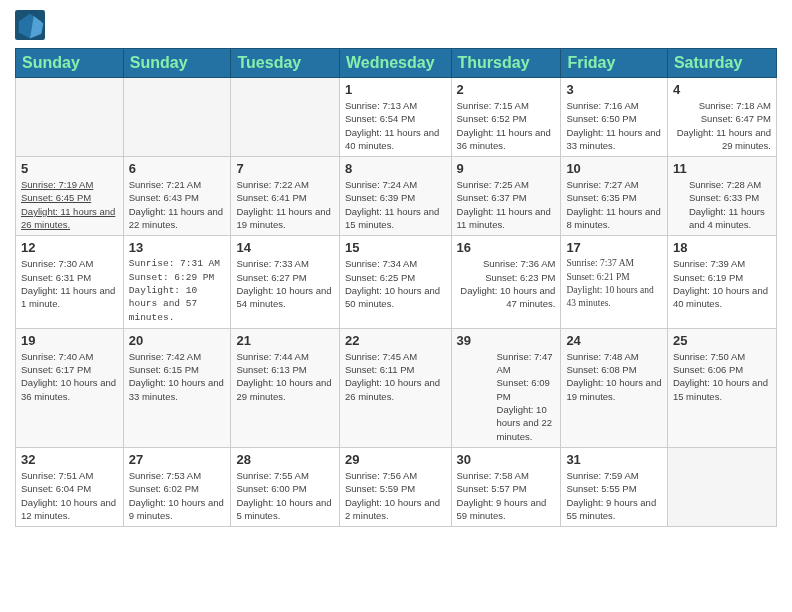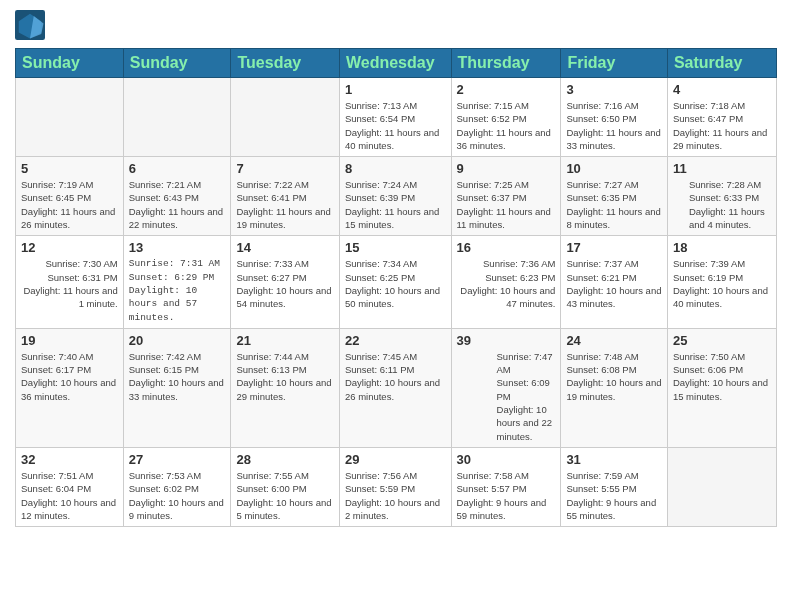--- a/index.html
+++ b/index.html
@@ -100,29 +100,29 @@
 Daylight: 11 hours and 36 minutes.</div>
           </td>
           <td>
             <span class="day-number">3</span>
             <div class="day-info" style="white-space: pre-line;">Sunrise: 7:16 AM
 Sunset: 6:50 PM
 Daylight: 11 hours and 33 minutes.</div>
           </td>
           <td>
             <span class="day-number">4</span>
-            <div class="day-info" style="white-space: pre-line;">Sunrise: 7:18 AM
+            <div class="day-info" style="white-space: pre-line; text-align: right;">Sunrise: 7:18 AM
 Sunset: 6:47 PM
 Daylight: 11 hours and 29 minutes.</div>
           </td>
         </tr>
         <tr>
           <td>
             <span class="day-number">5</span>
-            <div class="day-info" style="white-space: pre-line;">Sunrise: 7:19 AM
+            <div class="day-info" style="white-space: pre-line; text-decoration: underline;">Sunrise: 7:19 AM
 Sunset: 6:45 PM
 Daylight: 11 hours and 26 minutes.</div>
           </td>
           <td>
             <span class="day-number">6</span>
             <div class="day-info" style="white-space: pre-line;">Sunrise: 7:21 AM
 Sunset: 6:43 PM
 Daylight: 11 hours and 22 minutes.</div>
           </td>
           <td>
@@ -152,21 +152,21 @@
           <td>
             <span class="day-number">11</span>
             <div class="day-info" style="white-space: pre-line; margin-left: 16px;">Sunrise: 7:28 AM
 Sunset: 6:33 PM
 Daylight: 11 hours and 4 minutes.</div>
           </td>
         </tr>
         <tr>
           <td>
             <span class="day-number">12</span>
-            <div class="day-info" style="white-space: pre-line; text-align: right;">Sunrise: 7:30 AM
+            <div class="day-info" style="white-space: pre-line;">Sunrise: 7:30 AM
 Sunset: 6:31 PM
 Daylight: 11 hours and 1 minute.</div>
           </td>
           <td>
             <span class="day-number">13</span>
             <div class="day-info" style="white-space: pre-line; font-family: Liberation Mono, monospace;">Sunrise: 7:31 AM
 Sunset: 6:29 PM
 Daylight: 10 hours and 57 minutes.</div>
           </td>
           <td>
@@ -182,21 +182,21 @@
 Daylight: 10 hours and 50 minutes.</div>
           </td>
           <td>
             <span class="day-number">16</span>
             <div class="day-info" style="white-space: pre-line; text-align: right;">Sunrise: 7:36 AM
 Sunset: 6:23 PM
 Daylight: 10 hours and 47 minutes.</div>
           </td>
           <td>
             <span class="day-number">17</span>
-            <div class="day-info" style="white-space: pre-line;">Sunrise: 7:37 AM
+            <div class="day-info" style="white-space: pre-line; font-family: Liberation Serif, serif;">Sunrise: 7:37 AM
 Sunset: 6:21 PM
 Daylight: 10 hours and 43 minutes.</div>
           </td>
           <td>
             <span class="day-number">18</span>
             <div class="day-info" style="white-space: pre-line;">Sunrise: 7:39 AM
 Sunset: 6:19 PM
 Daylight: 10 hours and 40 minutes.</div>
           </td>
         </tr>

